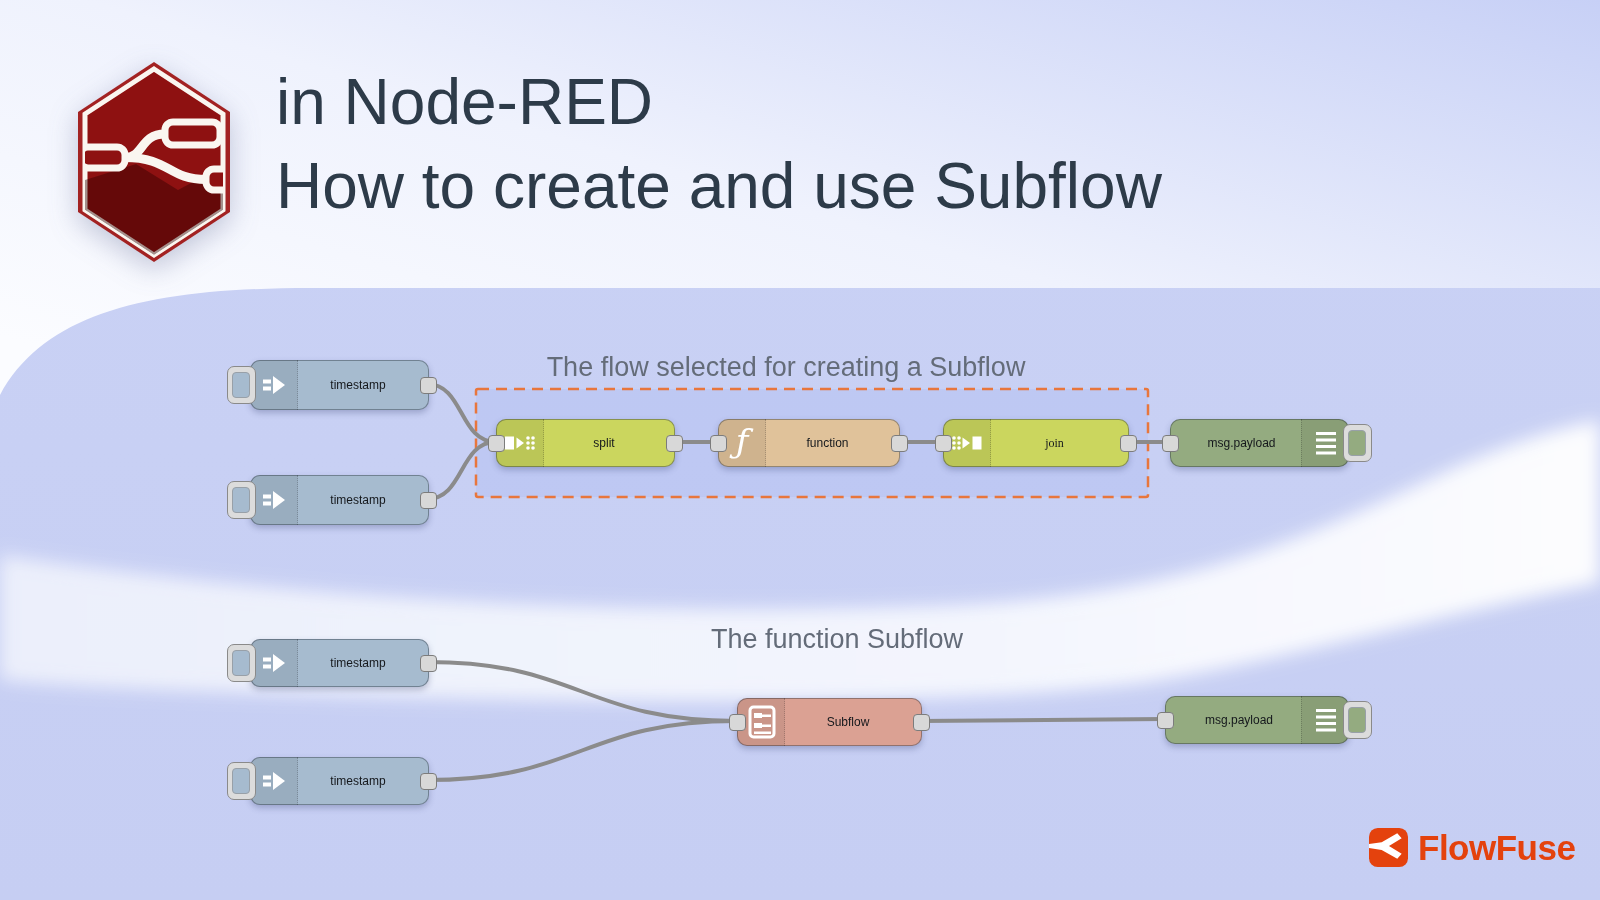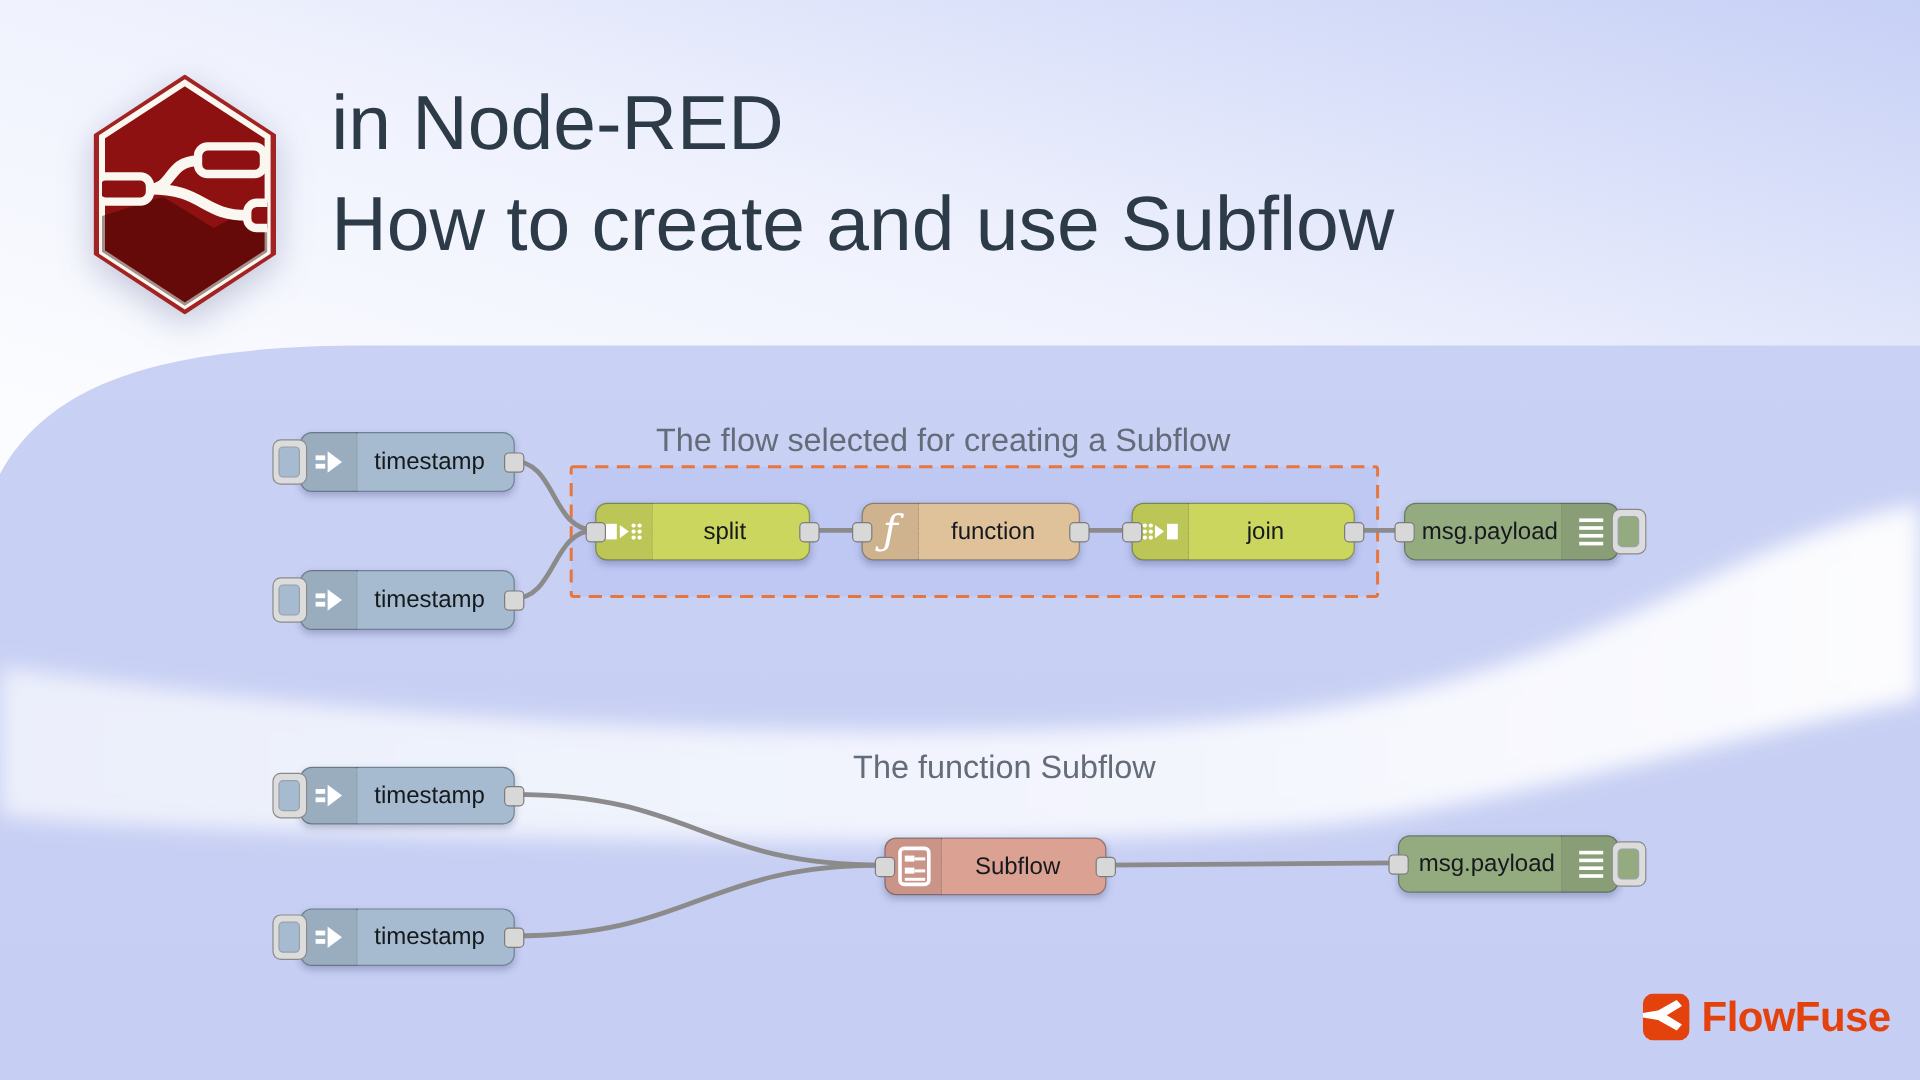--- a/index.html
+++ b/index.html
@@ -22,21 +22,21 @@
            transform:translateX(-50%);white-space:nowrap;}
   .caption1{left:786px;top:336px;margin-top:16px;}
   .caption2{left:837px;top:624px;}
 
   
   .node{position:absolute;border-radius:10px;z-index:3;
         border:1.6px solid rgba(35,45,55,.40);
         box-shadow:0 3px 6px rgba(40,50,100,.28);}
   .node .lbl{position:absolute;left:47px;right:10px;top:0;bottom:0;
              display:flex;align-items:center;justify-content:center;
-             font-size:20px;color:#15181c;}
+             font-size:12px;color:#15181c;}
   .node.debug .lbl{left:12px;right:48px;}
   .icon-box{position:absolute;top:-1px;bottom:-1px;width:47px;
             background:rgba(0,0,0,.075);
             display:flex;align-items:center;justify-content:center;}
   .icon-box.left{left:-1px;border-radius:10px 0 0 10px;border-right:1px dotted rgba(0,0,0,.20);}
   .icon-box.right{right:-1px;border-radius:0 10px 10px 0;border-left:1px dotted rgba(0,0,0,.20);}
   .node.inject{background:var(--node-inject,#a6bbcf);}
   .node.yellow{background:var(--node-split-join,#cbd65e);}
   .node.function{background:var(--node-function,#e0c29a);}
   .node.debug{background:var(--node-debug,#94ab80);}
@@ -53,21 +53,21 @@
   .btn-tab .sq{position:absolute;left:4px;right:5px;top:5px;bottom:5px;
                border:1px solid #98a0a8;border-radius:4px;}
   .btn-tab.left .sq{background:var(--node-inject,#a6bbcf);}
   .btn-tab.right .sq{background:var(--node-debug,#94ab80);}
 
   
   #inject-a{left:250px;top:360px;width:177px;height:48px;}
   #inject-b{left:250px;top:475px;width:177px;height:48px;}
   #split-node{left:496px;top:419px;width:177px;height:46px;}
   #function-node{left:718px;top:419px;width:180px;height:46px;}
-  #join-node{left:943px;top:419px;width:184px;height:46px;}
+  #join-node{left:943px;top:419px;width:184px;height:46px;font-family:Liberation Serif, serif;}
   #debug-1{left:1170px;top:419px;width:177px;height:46px;}
   #inject-c{left:250px;top:639px;width:177px;height:46px;}
   #inject-d{left:250px;top:757px;width:177px;height:46px;}
   #subflow-node{left:737px;top:698px;width:183px;height:46px;}
   #debug-2{left:1165px;top:696px;width:182px;height:46px;}
 
   
   .brand{position:absolute;left:1338px;top:828px;z-index:3;display:flex;align-items:center;padding-left:31px;}
   .brand-text{margin-left:10px;font-size:35px;font-weight:bold;letter-spacing:-.5px;
               color:var(--brand-orange,#e4420d);line-height:39px;}

